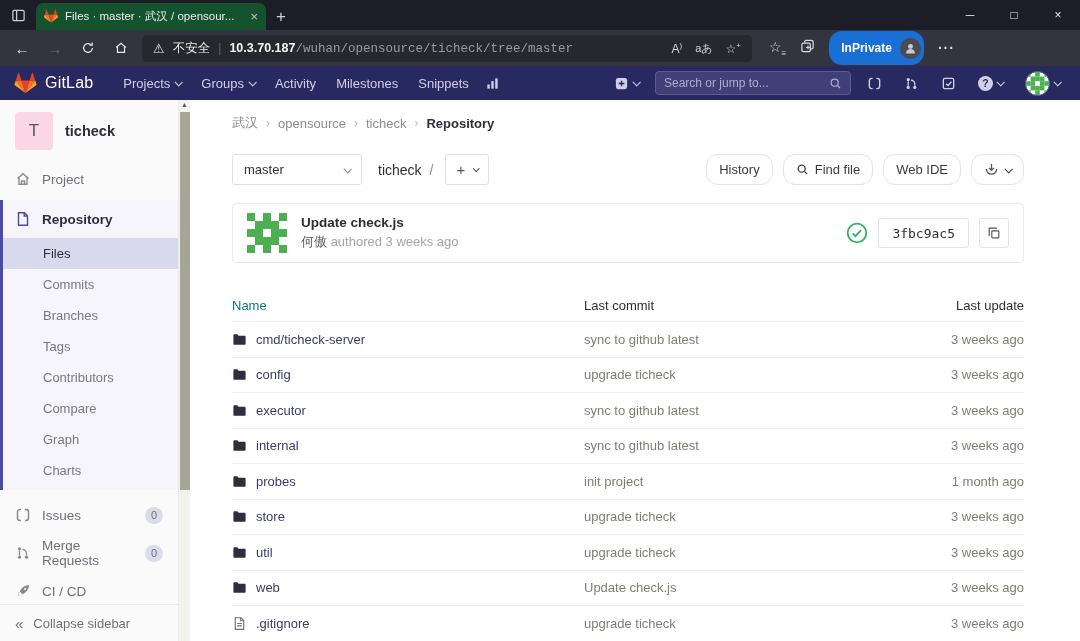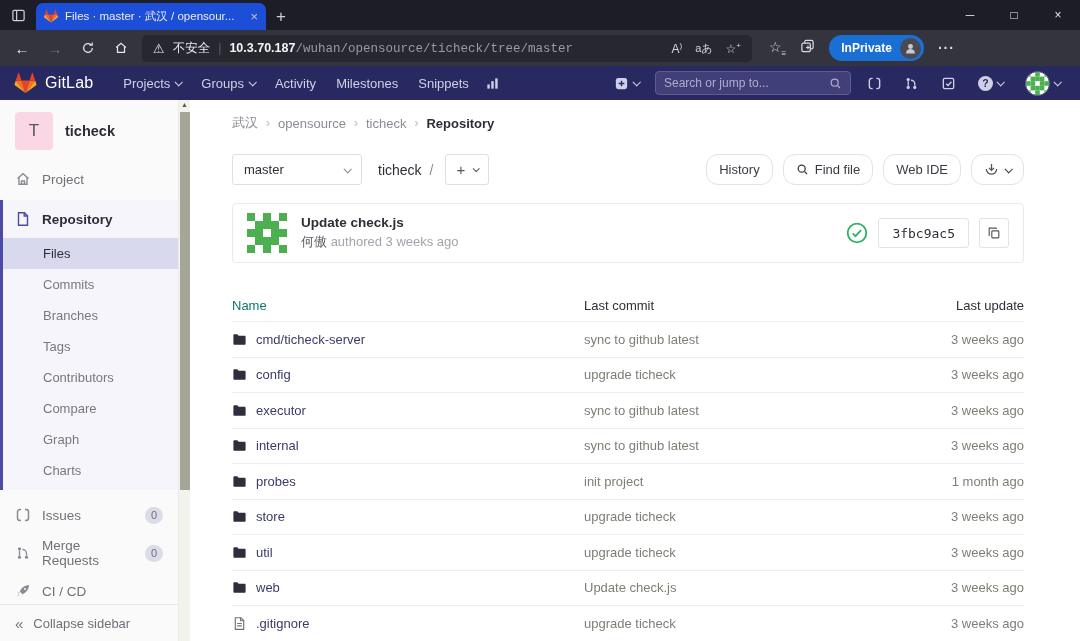--- a/index.html
+++ b/index.html
@@ -3,41 +3,41 @@
 <meta charset="utf-8">
 <style>
   * { margin:0; padding:0; box-sizing:border-box; }
   html,body { width:1080px; height:641px; overflow:hidden; }
   body { font-family:"Liberation Sans","DejaVu Sans",sans-serif; background:#fff; }
   .window { width:1080px; height:641px; display:flex; flex-direction:column; }
 
   
   .tabbar { flex:0 0 30px; background:#1d1d27; display:flex; align-items:flex-end; color:#cfcfd6; }
   .tab-actions { width:36px; height:30px; display:flex; align-items:center; justify-content:center; background:none; border:none; color:#cfcfd6; cursor:pointer; }
-  .tab { width:230px; height:27px; background:#1d4ed8; border-radius:7px 7px 0 0; display:flex; align-items:center; gap:7px; padding:0 8px; font-size:11.5px; color:#ececf1; }
+  .tab { width:230px; height:27px; background:#14532d; border-radius:7px 7px 0 0; display:flex; align-items:center; gap:7px; padding:0 8px; font-size:11.5px; color:#ececf1; }
   .tab-title { flex:1; white-space:nowrap; overflow:hidden; }
   .tab-close { font-size:13px; color:#c6c6ce; cursor:pointer; line-height:1; }
   .new-tab { width:30px; height:27px; background:none; border:none; color:#cfcfd6; font-size:17px; cursor:pointer; }
   .win-controls { margin-left:auto; display:flex; height:30px; }
   .win-controls button { width:44px; border:none; background:none; color:#e4e4ea; font-size:12px; cursor:pointer; }
 
   .toolbar { flex:0 0 36px; background:#34343e; display:flex; align-items:center; padding:0 10px; gap:9px; }
   .nav-btn { background:none; border:none; color:#e7e7ec; font-size:15px; width:24px; height:26px; cursor:pointer; display:flex; align-items:center; justify-content:center; }
   .nav-btn.disabled { color:#70707a; }
   .addressbar { flex:1; max-width:610px; height:27px; background:#27272f; border-radius:5px; display:flex; align-items:center; padding:0 11px; gap:8px; color:#e9e9ee; font-size:12.5px; cursor:text; }
   .warn-icon { color:#e6e6ec; font-size:13px; }
   .addr-div { color:#5c5c66; }
   .url { white-space:nowrap; overflow:hidden; flex:1; }
   .url-host { color:#f4f4f7; font-weight:bold; }
   .url-path { color:#9a9aa4;font-family:Liberation Mono, monospace; }
   .addr-tools { display:flex; gap:13px; align-items:center; color:#d6d6dc; font-size:12px; }
   .addr-tools span { cursor:pointer; }
   .tool-icons { display:flex; align-items:center; gap:14px; margin-left:8px; color:#dcdce2; font-size:14px; }
   .tool-icons > * { cursor:pointer; }
-  .inprivate { height:26px; background:#1a6fd4; border-radius:13px; display:flex; align-items:center; gap:8px; padding:0 3px 0 12px; color:#fff; font-size:12px; font-weight:bold; cursor:pointer; }
+  .inprivate { height:34px; background:#1a6fd4; border-radius:13px; display:flex; align-items:center; gap:8px; padding:0 3px 0 12px; color:#fff; font-size:12px; font-weight:bold; cursor:pointer; }
   .ip-avatar { width:21px; height:21px; border-radius:50%; background:#4a4a55; display:grid; place-items:center; }
   .dots { letter-spacing:1px; font-weight:bold; }
 
   
   .gl-navbar { flex:0 0 34px; background:#292961; display:flex; align-items:center; padding:0 14px; color:#cfcfe8; }
   .tanuki { width:23px; height:22px; }
   .gl-brand { color:#fff; font-size:16px; margin:0 20px 0 8px; letter-spacing:.2px; cursor:pointer; }
   .gl-link { font-size:13px; color:#cfcfe8; display:flex; align-items:center; gap:5px; padding:0 10px; background:none; border:none; cursor:pointer; height:34px; }
   .chev { width:6px; height:6px; border-right:1.5px solid currentColor; border-bottom:1.5px solid currentColor; transform:rotate(45deg) translateY(-1px); display:inline-block; }
   .gl-icon-btn { background:none; border:none; color:#cfcfe8; cursor:pointer; display:flex; align-items:center; gap:4px; padding:0 6px; }

